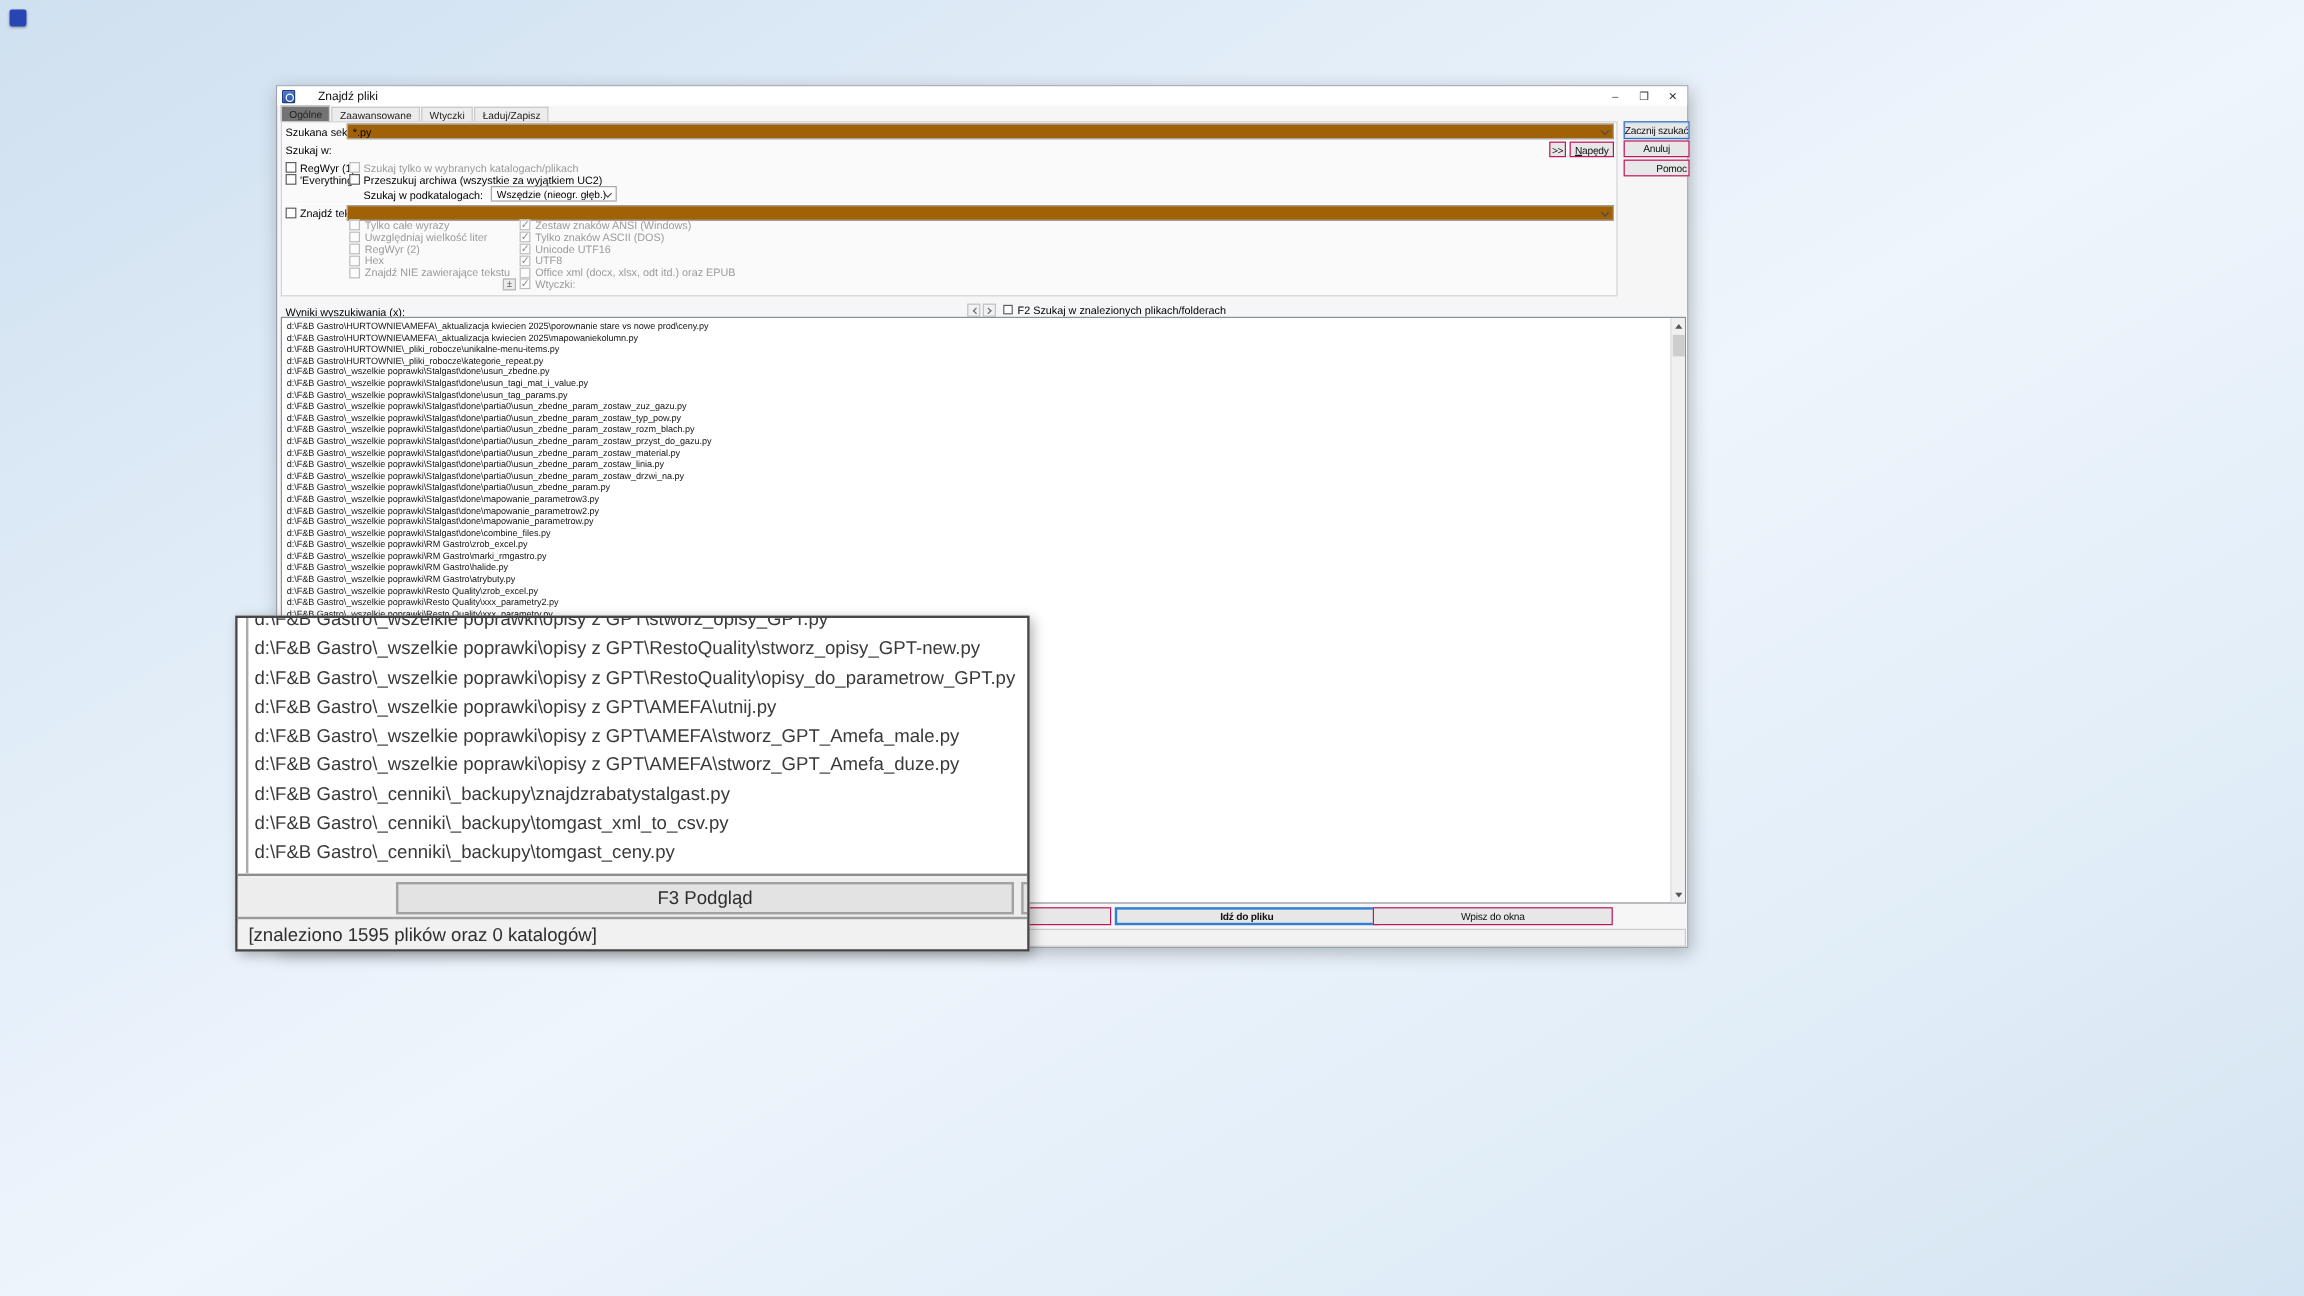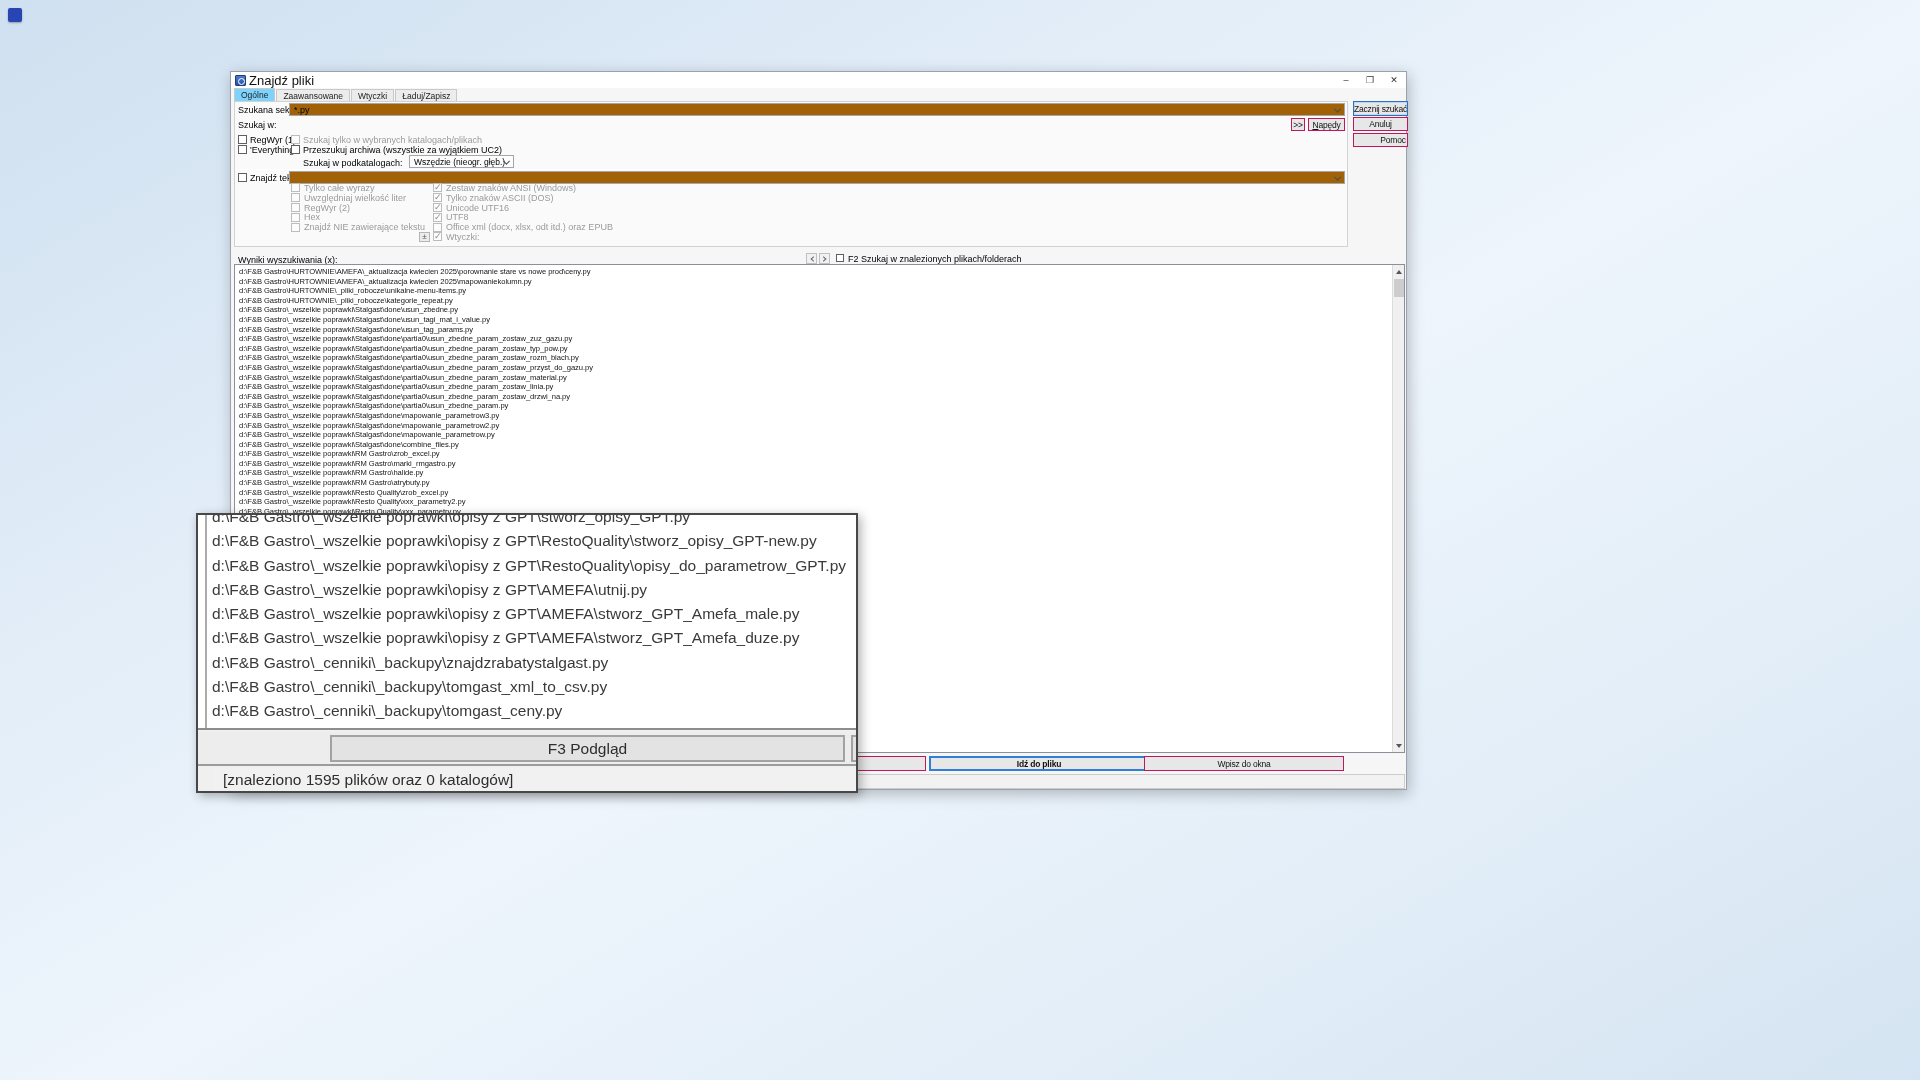--- a/index.html
+++ b/index.html
@@ -13,29 +13,29 @@
 
   
   #desk-icon { left:8px; top:8px; width:14px; height:14px; background:#2746b4; border-radius:2px; box-shadow:0 1px 2px rgba(0,0,0,.3); }
 
   
   #win { left:230px; top:71px; width:1177px; height:719px; background:#f6f6f6;
          border:1px solid #9aa2ad; box-shadow:2px 4px 14px rgba(0,0,0,.25); font-size:9px; }
   #titlebar { left:0; top:0; right:0; height:16px; background:#ffffff; display:flex; align-items:center; }
   #appicon { width:11px; height:11px; margin-left:4px; background:linear-gradient(#4a7bd0,#2a53a8); border:1px solid #1d3d7d; border-radius:1px; position:relative; }
   #appicon:after { content:""; position:absolute; left:2px; top:2px; width:5px; height:5px; border:1px solid #fff; border-radius:50%; }
-  #title { margin-left:3px; font-size:13px; color:#111; }
+  #title { margin-left:19px; font-size:10px; color:#111; }
   #ctrls { margin-left:auto; display:flex; height:100%; }
   .ctrl { width:24px; height:100%; display:flex; align-items:center; justify-content:center; font-size:9px; color:#333; }
 
   
   #tabs { left:3px; top:16px; height:13px; display:flex; align-items:flex-end; }
   .tab { height:12px; display:flex; align-items:center; padding:0 6px; margin-right:1px;
          background:#ececec; border:1px solid #c9c9c9; border-bottom:none; font-size:8.5px; color:#222; }
-  .tab.active { height:13px; background:#7dd3fc; position:relative; z-index:2; }
+  .tab.active { height:13px; background:#737373; position:relative; z-index:2; }
 
   #page { left:3px; top:29px; width:1114px; height:146px; background:#fafafa; border:1px solid #d2d2d2; }
   .sep { left:5px; top:97px; width:1110px; height:1px; background:#dcdcdc; border-bottom:1px solid #fff; }
 
   .lbl { position:absolute; font-size:9px; color:#000; white-space:nowrap; }
   .lbl.dis { color:#9b9b9b; }
 
   .input { position:absolute; background:#a16207; border:1px solid #a6a6a6; display:flex; align-items:center;
            padding:0 4px; font-size:9px; white-space:nowrap; overflow:hidden; }
   .chv { position:absolute; right:4px; top:50%; width:5px; height:5px; border-right:1px solid #4c4c4c;
@@ -90,21 +90,21 @@
          box-shadow:3px 3px 10px rgba(0,0,0,.3); z-index:20; overflow:hidden; }
   #maglist { position:absolute; left:0; top:0; right:0; height:215px; background:#fff; border-bottom:2px solid #8d8d8d; overflow:hidden; }
   #magleftline { position:absolute; left:7px; top:0; bottom:0; width:2px; background:#ababab; }
   #maglines { position:absolute; left:14px; top:-10px; right:0; }
   .magline { font-size:15.5px; line-height:24.3px; color:#3a3a3a; white-space:nowrap; filter:blur(0.45px); }
   #magband { position:absolute; left:0; top:217px; right:0; height:34px; background:#ededed; border-bottom:2px solid #9c9c9c; overflow:hidden; }
   #magbtn { position:absolute; left:132px; top:3px; width:515px; height:27px; background:#e3e3e3; border:2px solid #a2a2a2;
             display:flex; align-items:center; justify-content:center; font-size:15.5px; color:#2e2e2e; filter:blur(0.4px); }
   #magbtn2 { position:absolute; left:653px; top:3px; width:20px; height:27px; background:#e3e3e3; border:2px solid #a2a2a2; }
   #magstatus { position:absolute; left:0; top:253px; right:0; bottom:0; background:#f1f1f1; display:flex; align-items:center;
-               padding-left:9px; font-size:15.5px; color:#2e2e2e; filter:blur(0.45px); white-space:nowrap;margin-left:16px; }
+               padding-left:9px; font-size:15.5px; color:#2e2e2e; filter:blur(0.45px); white-space:nowrap; }
 </style>
 </head>
 <body>
 
 <div class="abs" id="desk-icon"></div>
 
 <div class="abs" id="win">
 
   <div class="abs" id="titlebar">
     <span id="appicon"></span>

